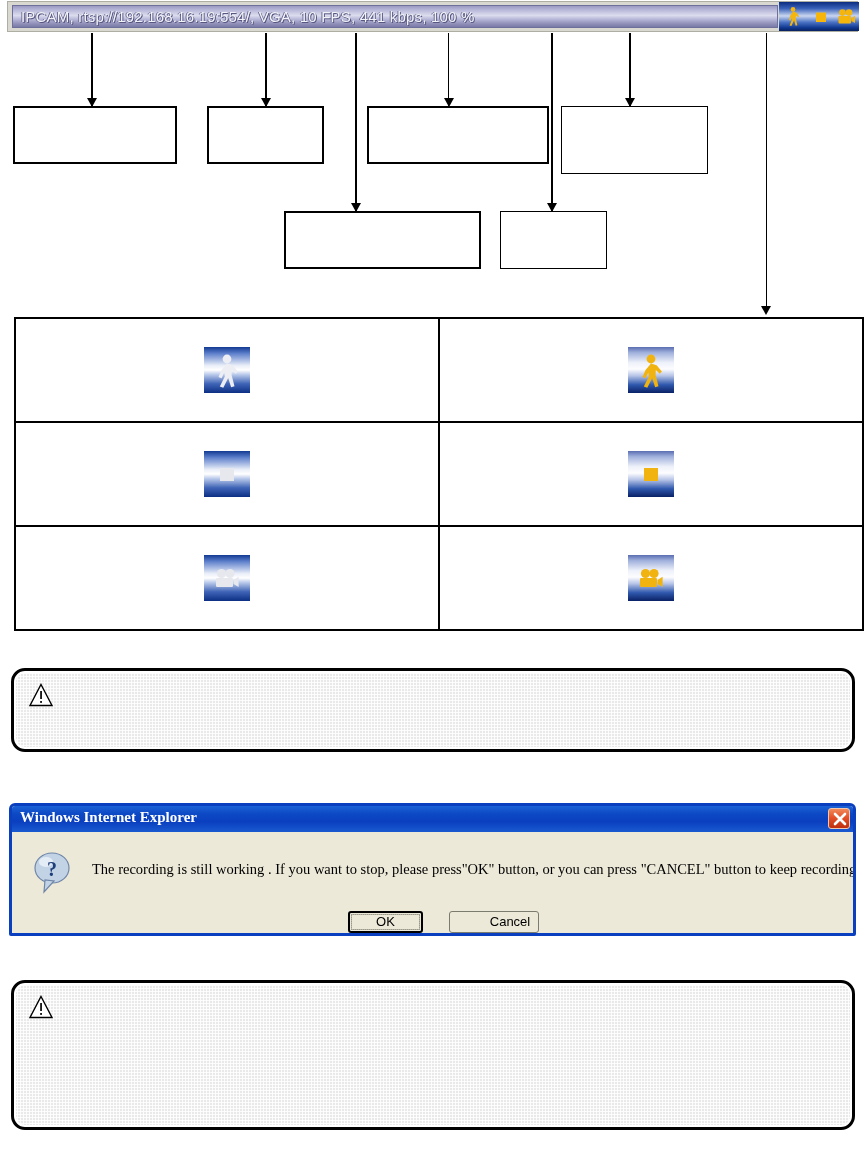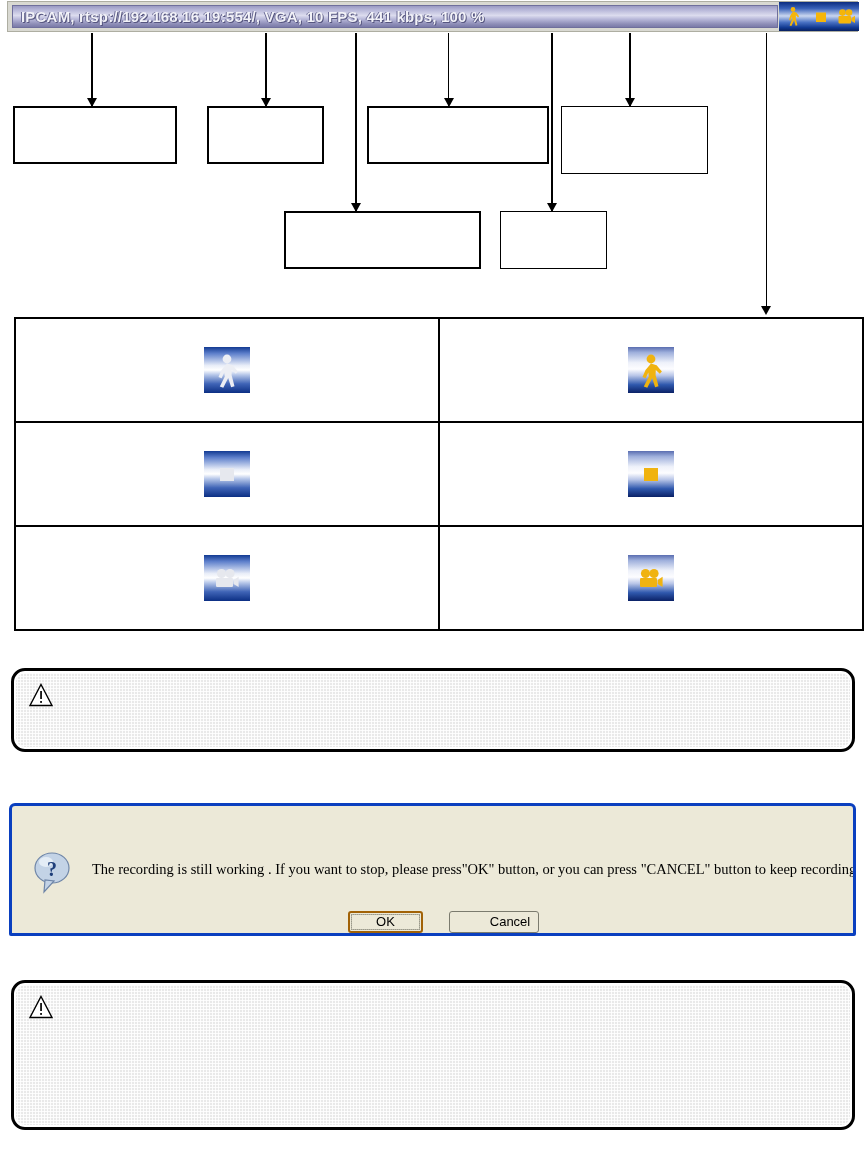--- a/index.html
+++ b/index.html
@@ -38,21 +38,21 @@
     border: 1px solid #6f6f9c;
     box-sizing: border-box;
     overflow: hidden;
   }
   #player-title-text {
     position: absolute;
     left: 8px;
     top: 2px;
     font-family: "Liberation Sans", sans-serif;
     font-size: 15px;
-    font-weight: bold;
+    font-weight: normal;
     letter-spacing: 0.2px;
     color: #f2f2f8;
     text-shadow: 1px 1px 0 #56567f, -1px 0 0 #6b6b96;
     white-space: nowrap;
     text-align: right;
   }
   #player-toolbar {
     position: absolute;
     left: 771px;
     top: 0px;
@@ -228,21 +228,21 @@
     font-size: 13px;
     color: #000;
     text-align: center;
     line-height: 20px;
     box-sizing: border-box;
     padding: 0;
   }
   #btn-ok {
     left: 336px;
     width: 75px;
-    border: 2px solid #a16207;
+    border: 2px solid #000000;
     box-shadow: inset 0 0 0 1px #ece9d8, inset 0 0 0 2px #b9b6a6;
   }
   #btn-ok .inner {
     display: block;
     margin: 1px;
     border: 1px dotted #9a9a8c;
     line-height: 14px;
   }
   #btn-cancel {
     left: 437px;
@@ -388,20 +388,28 @@
     <svg width="26" height="24" viewBox="0 0 26 24">
       <path d="M13 1.5 L24 22.5 L2 22.5 Z" fill="#ffffff" stroke="#000000" stroke-width="1.4"></path>
       <rect x="12.2" y="8" width="1.7" height="8" fill="#000000"></rect>
       <rect x="12.2" y="18" width="1.7" height="1.9" fill="#000000"></rect>
     </svg>
   </span>
   <span style="position:absolute;left:52px;top:16px;right:16px;font-size:14px;"></span>
 </div>
 
 <div id="ie-dialog">
+  <div id="ie-titlebar">
+    <span id="ie-title-text">Windows Internet Explorer</span>
+    <span id="ie-close">
+      <svg width="16" height="16" viewBox="0 0 16 16">
+        <path d="M3 3 L13 13 M13 3 L3 13" stroke="#ffffff" stroke-width="2.6" stroke-linecap="round"></path>
+      </svg>
+    </span>
+  </div>
 
   <span class="dlg-q">
     <svg width="42" height="44" viewBox="0 0 42 44">
       <ellipse cx="20" cy="17" rx="17" ry="15" fill="#c3d3e6" stroke="#6f86a8" stroke-width="1.2"></ellipse>
       <ellipse cx="14" cy="11" rx="7" ry="5" fill="#e4edf6"></ellipse>
       <path d="M13 29 L12 41 L22 30 Z" fill="#c3d3e6" stroke="#6f86a8" stroke-width="1.2"></path>
       <text x="20" y="25" text-anchor="middle" font-family="Liberation Serif, serif" font-size="20" font-weight="bold" fill="#1f3f7a">?</text>
     </svg>
   </span>
 

